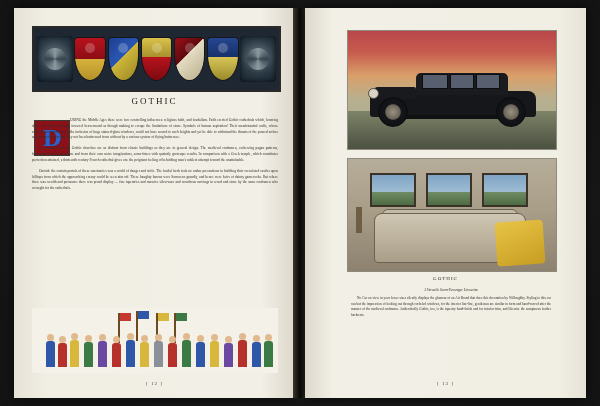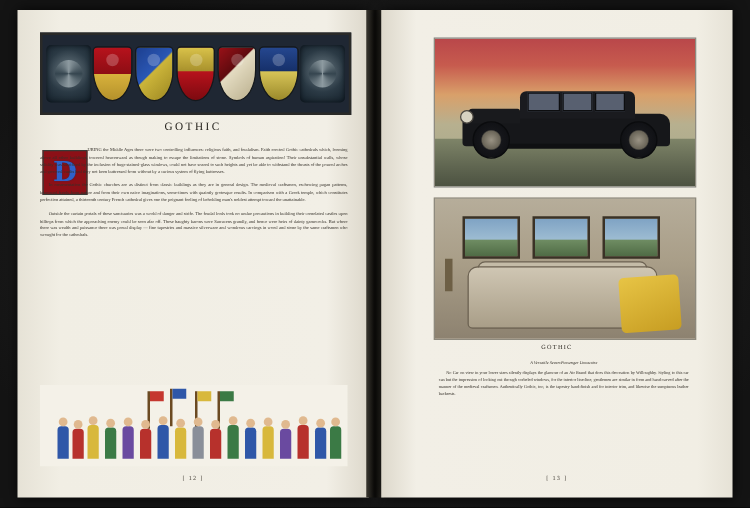--- a/index.html
+++ b/index.html
@@ -3,21 +3,21 @@
 <meta charset="utf-8">
 <style>
   html,body{margin:0;padding:0;}
   body{
     width:600px;height:406px;overflow:hidden;
     background:#171717;
     font-family:"Liberation Serif", serif;
   }
   .spread{
     position:relative;width:600px;height:406px;
-    background:#000000;
+    background:#86efac;
   }
   
   .spread:before{
     content:"";position:absolute;inset:0;
     background:radial-gradient(ellipse at 50% 50%, #2a2a2a 0%, #141414 80%);
   }
   .page{
     position:absolute;top:8px;height:390px;
     background:#efece2;
     box-shadow:0 0 10px rgba(0,0,0,.75);

